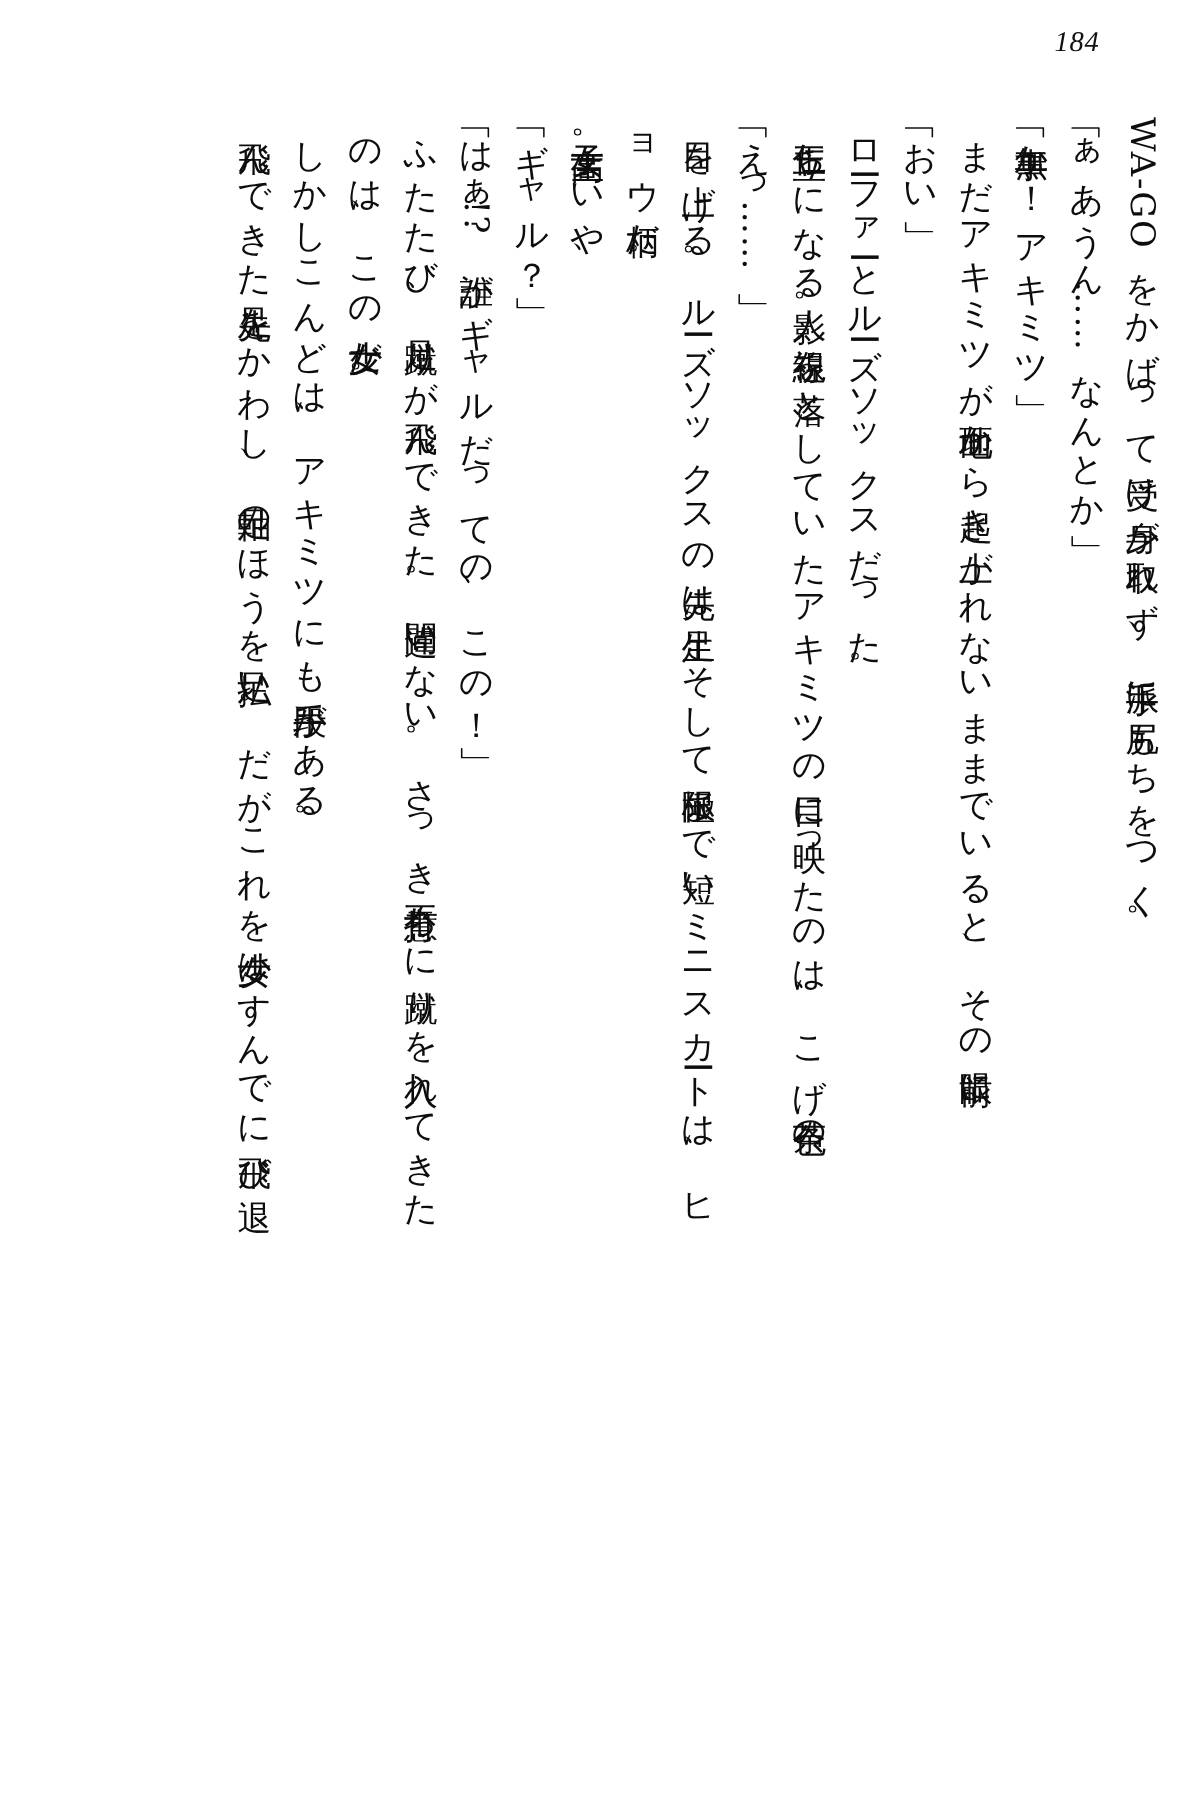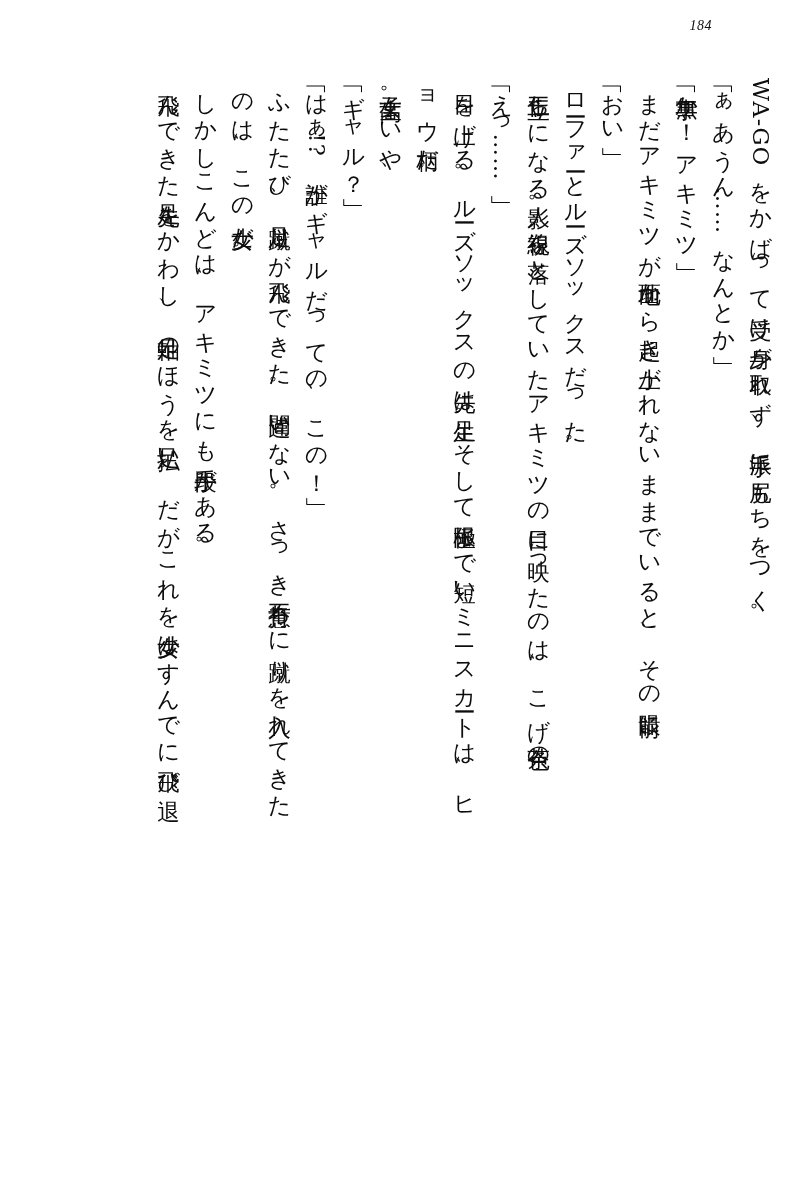--- a/index.html
+++ b/index.html
@@ -18,24 +18,24 @@
 
   .page {
     position: absolute;
     inset: 0;
     background: #ffffff;
   }
 
   .page-number {
     position: absolute;
     top: 18px;
-    right: 88px;
+    right: 67px;
     font-family: "Liberation Serif", "DejaVu Serif", serif;
     font-style: italic;
-    font-size: 14px;
+    font-size: 19px;
     letter-spacing: 0.5px;
     color: #111111;
   }
 
   
   .text-block {
     position: absolute;
     top: 78px;
     right: 28px;
     left: 30px;

